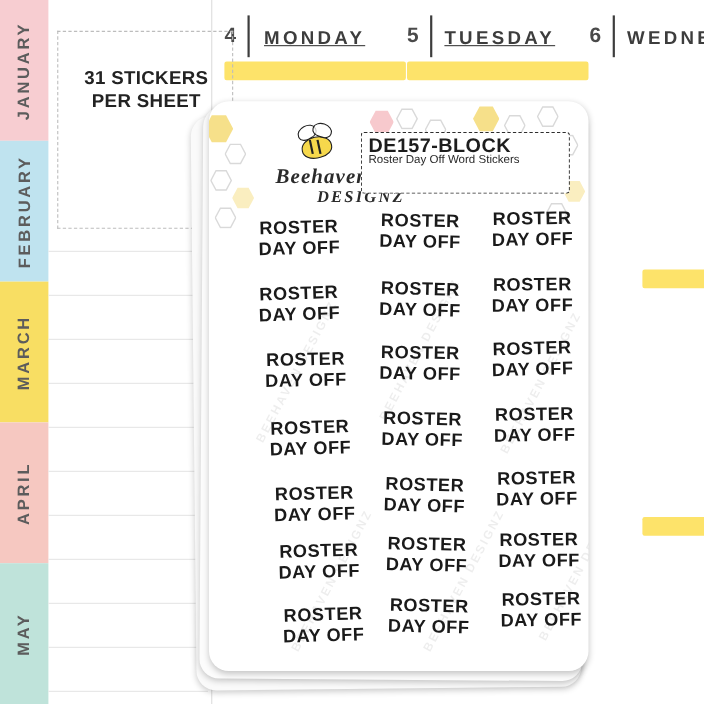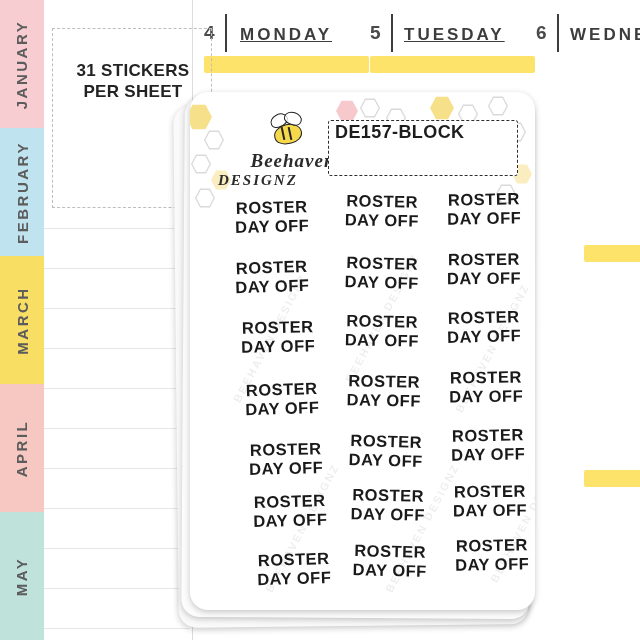--- a/index.html
+++ b/index.html
@@ -191,21 +191,21 @@
     font-style: italic;
     letter-spacing: 1px;
     color: #2b2b2b;
     font-family: "Liberation Serif", serif;
   }
   .brand-sub {
     position: absolute;
     left: 0;
     top: 52px;
     width: 150px;
-    text-align: left;
+    text-align: right;
     font-size: 15px;
     font-weight: 700;
     font-style: italic;
     letter-spacing: 2px;
     color: #2b2b2b;
     font-family: "Liberation Serif", serif;
   }
 
   
   .code-box {
@@ -397,20 +397,21 @@
       <div class="bee-stripe" style="left:64px;top:7px;width:2.2px;height:13px;transform:rotate(-12deg);"></div>
       <div class="bee-stripe" style="left:71px;top:7px;width:2.2px;height:13px;transform:rotate(-12deg);"></div>
       <div class="bee-wing" style="left:52px;top:-6px;transform:rotate(-28deg);"></div>
       <div class="bee-wing" style="left:66px;top:-8px;transform:rotate(18deg);"></div>
       <div class="brand-name">Beehaven</div>
       <div class="brand-sub">DESIGNZ</div>
     </div>
 
     <div class="code-box">
       <div class="code-id">DE157-BLOCK</div>
+      <div class="code-desc">Roster Day Off Word Stickers</div>
     </div>
 
     <div class="wm" style="left:8px;top:240px;">BEEHAVEN DESIGNZ</div>
     <div class="wm" style="left:120px;top:220px;">BEEHAVEN DESIGNZ</div>
     <div class="wm" style="left:230px;top:250px;">BEEHAVEN DESIGNZ</div>
     <div class="wm" style="left:40px;top:430px;">BEEHAVEN DESIGNZ</div>
     <div class="wm" style="left:160px;top:430px;">BEEHAVEN DESIGNZ</div>
     <div class="wm" style="left:265px;top:420px;">BEEHAVEN DESIGNZ</div>
 
     <div class="sticker" style="left:30px;top:106px;transform:rotate(-1.5deg);">

